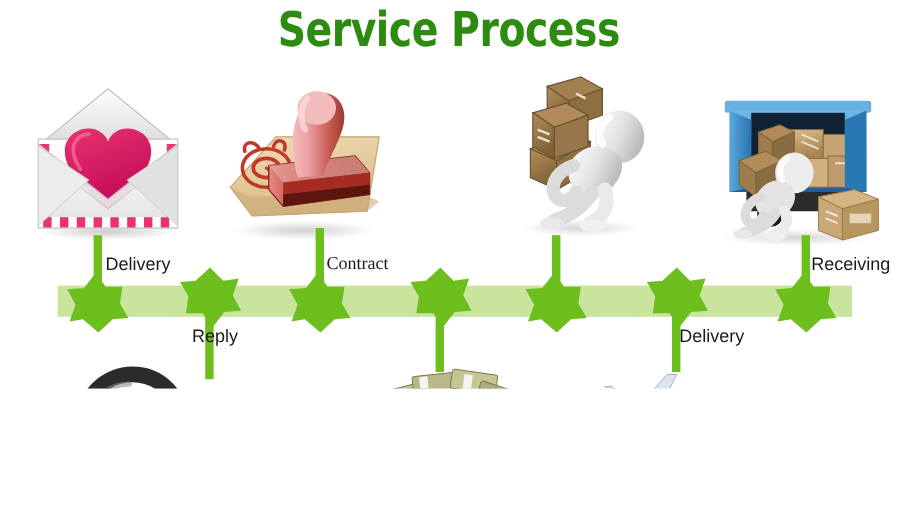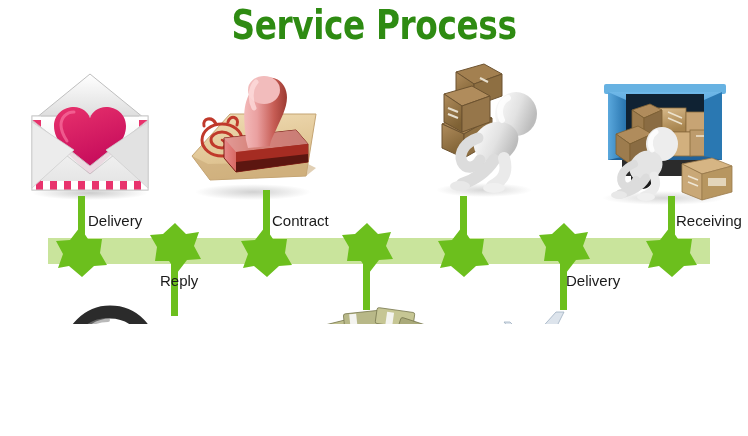--- a/index.html
+++ b/index.html
@@ -354,21 +354,21 @@
         <polygon points="27,1 38,12 51,10 46,24 53,37 39,38 29,51 21,39 7,39 9,25 2,13 15,12" fill="#6cbf1d"></polygon>
       </svg>
   </div>
   <div class="star" style="left:537px; top:222px;">
     <svg width="54" height="54" viewBox="0 0 54 54">
         <polygon points="27,1 38,12 51,10 46,24 53,37 39,38 29,51 21,39 7,39 9,25 2,13 15,12" fill="#6cbf1d"></polygon>
       </svg>
   </div>
 
   <div class="flow-label" style="left:88px;  top:212px;">Delivery</div>
-  <div class="flow-label" style="left:272px; top:212px;">Contract</div>
+  <div class="flow-label" style="left:272px; top:212px;font-family:Liberation Serif, serif;">Contract</div>
   <div class="flow-label" style="left:676px; top:212px;">Receiving</div>
 
   <div class="flow-label" style="left:160px; top:272px;">Reply</div>
   <div class="flow-label" style="left:566px; top:272px;">Delivery</div>
 
   <div class="icon-slot" style="left:48px; top:306px;">
     <svg width="250" height="128" viewBox="0 0 250 128">
       <defs>
         <linearGradient id="hairG" x1="0" y1="0" x2="0" y2="1">
           <stop offset="0" stop-color="#6b6b6b"></stop>

